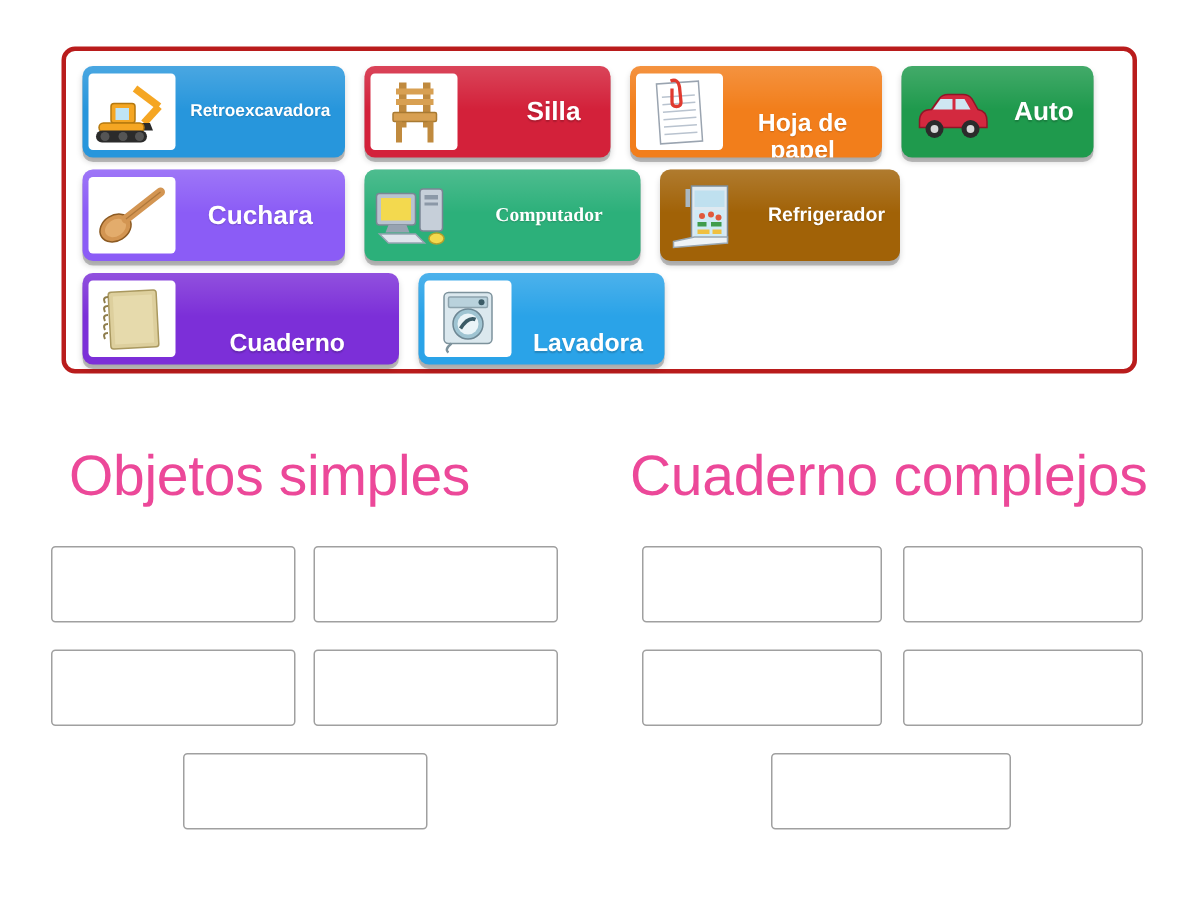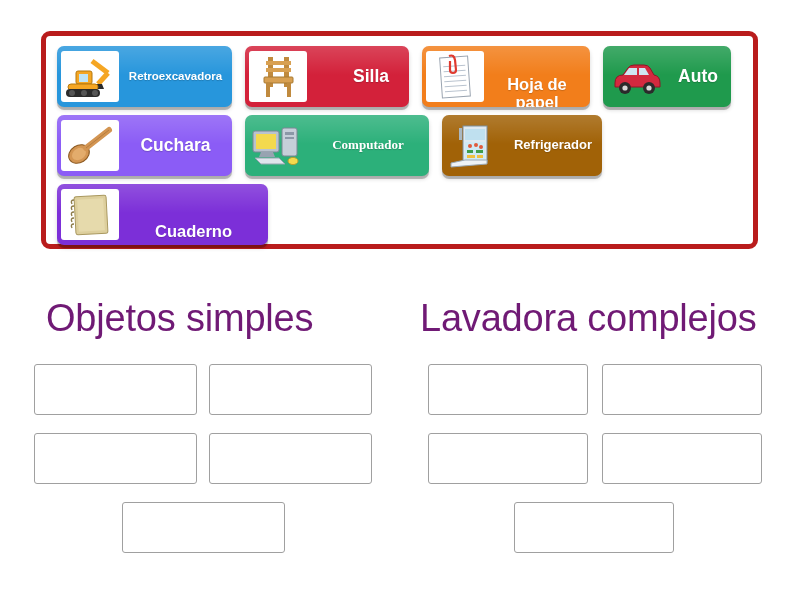--- a/index.html
+++ b/index.html
@@ -12,21 +12,21 @@
   }
 
   #app { position: relative; width: 800px; height: 600px; background:#fff; }
 
   
   .bank {
     position: absolute;
     left: 41px; top: 31px;
     width: 717px; height: 218px;
     background: #ffffff;
-    border: 5px solid #b91c1c;
+    border: 3px solid #b91c1c;
     border-radius: 9px;
   }
   .bank-rows {
     position: absolute; left: 0; top: 0; right: 0; bottom: 0;
     padding: 10px 10px 10px 11px;
   }
   .bank-row { display: flex; gap: 13px; height: 61px; margin-bottom: 8px; }
   .bank-row:last-child { margin-bottom: 0; }
 
   
@@ -81,21 +81,21 @@
 
   .fs-11 { font-size: 11.5px; }
   .fs-13 { font-size: 13px; }
   .fs-16 { font-size: 16.5px; margin-top: 35px; }
   .fs-17 { font-size: 17.5px; }
 
   
   .heading {
     position: absolute;
     font-size: 38px;
-    color: #701a75;
+    color: #ec4899;
     font-weight: normal;
     white-space: nowrap;
     letter-spacing: -0.2px;
   }
   #h-left  { left: 46px;  top: 297px; }
   #h-right { left: 420px; top: 297px; }
 
   
   .dropzone {
     position: absolute;
@@ -257,28 +257,42 @@
                   <path d="M10 14 q-4 0 -2 4"></path>
                 <path d="M10 20 q-4 0 -2 4"></path>
                   <path d="M10 26 q-4 0 -2 4"></path>
                 <path d="M10 32 q-4 0 -2 4"></path>
               </g>
             </svg>
           </div>
           <div class="tile-label fs-16">Cuaderno</div>
         </div>
 
+        <div class="tile w-lava" style="background:#2aa3e8">
+          <div class="tile-thumb">
+            <svg class="art" width="50" height="46" viewBox="0 0 50 46">
+              <rect x="9" y="5" width="32" height="34" rx="3" fill="#dbe8ee" stroke="#7d929c"></rect>
+              <rect x="12" y="8" width="26" height="7" rx="1" fill="#b9d2dc" stroke="#8da3ad"></rect>
+              <circle cx="34" cy="11.5" r="2" fill="#3b5b66"></circle>
+              <circle cx="25" cy="26" r="10" fill="#9fc4d2" stroke="#6d8794"></circle>
+              <circle cx="25" cy="26" r="7" fill="#eaf4f8"></circle>
+              <path d="M20 29 q5 -8 10 -6" stroke="#3b5b66" stroke-width="2.4" fill="none"></path>
+              <path d="M14 39 q-5 4 -2 6" stroke="#7d929c" stroke-width="1.6" fill="none"></path>
+            </svg>
+          </div>
+          <div class="tile-label fs-16">Lavadora</div>
+        </div>
 
       </div>
 
     </div>
   </div>
 
   <div class="heading" id="h-left">Objetos simples</div>
-  <div class="heading" id="h-right">Lavadora complejos</div>
+  <div class="heading" id="h-right">Cuaderno complejos</div>
 
   <div class="dropzone" style="left:34px;  top:364px; width:163px; height:51px;"></div>
   <div class="dropzone" style="left:209px; top:364px; width:163px; height:51px;"></div>
   <div class="dropzone" style="left:34px;  top:433px; width:163px; height:51px;"></div>
   <div class="dropzone" style="left:209px; top:433px; width:163px; height:51px;"></div>
   <div class="dropzone" style="left:122px; top:502px; width:163px; height:51px;"></div>
 
   <div class="dropzone" style="left:428px; top:364px; width:160px; height:51px;"></div>
   <div class="dropzone" style="left:602px; top:364px; width:160px; height:51px;"></div>
   <div class="dropzone" style="left:428px; top:433px; width:160px; height:51px;"></div>

